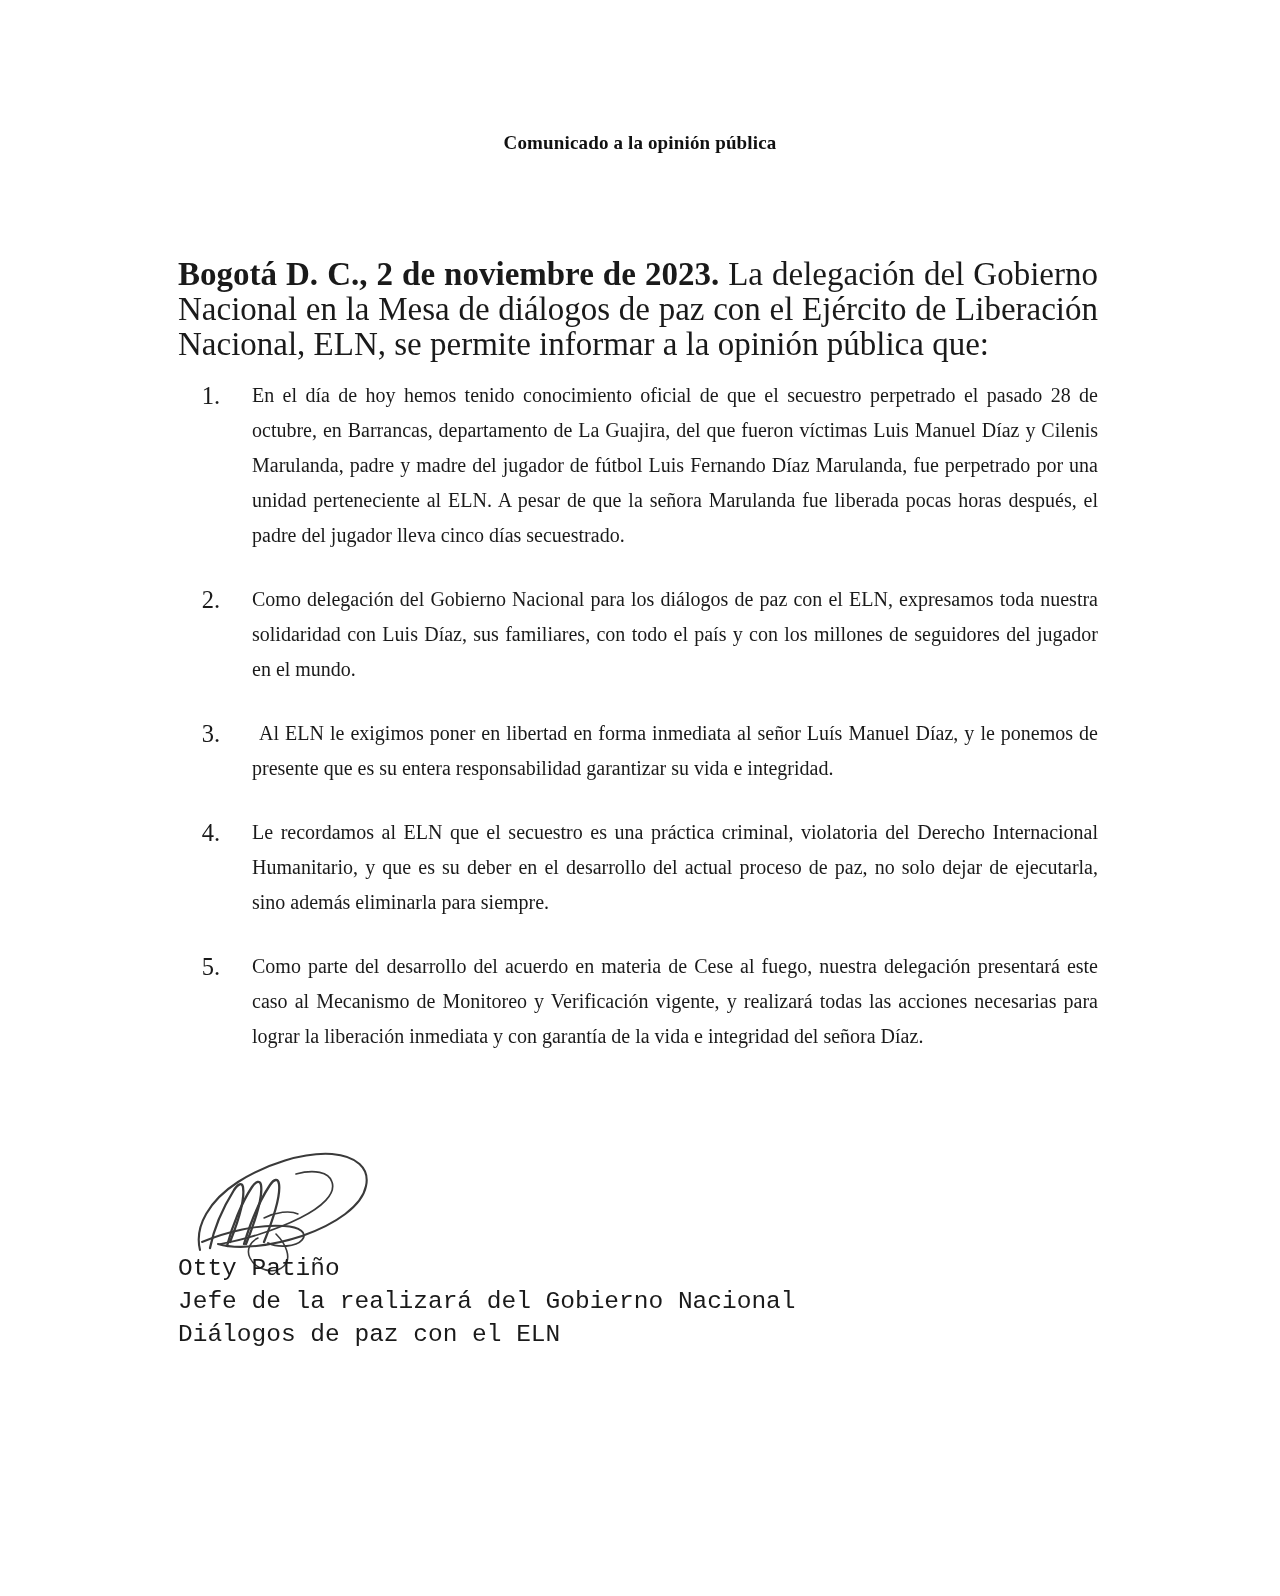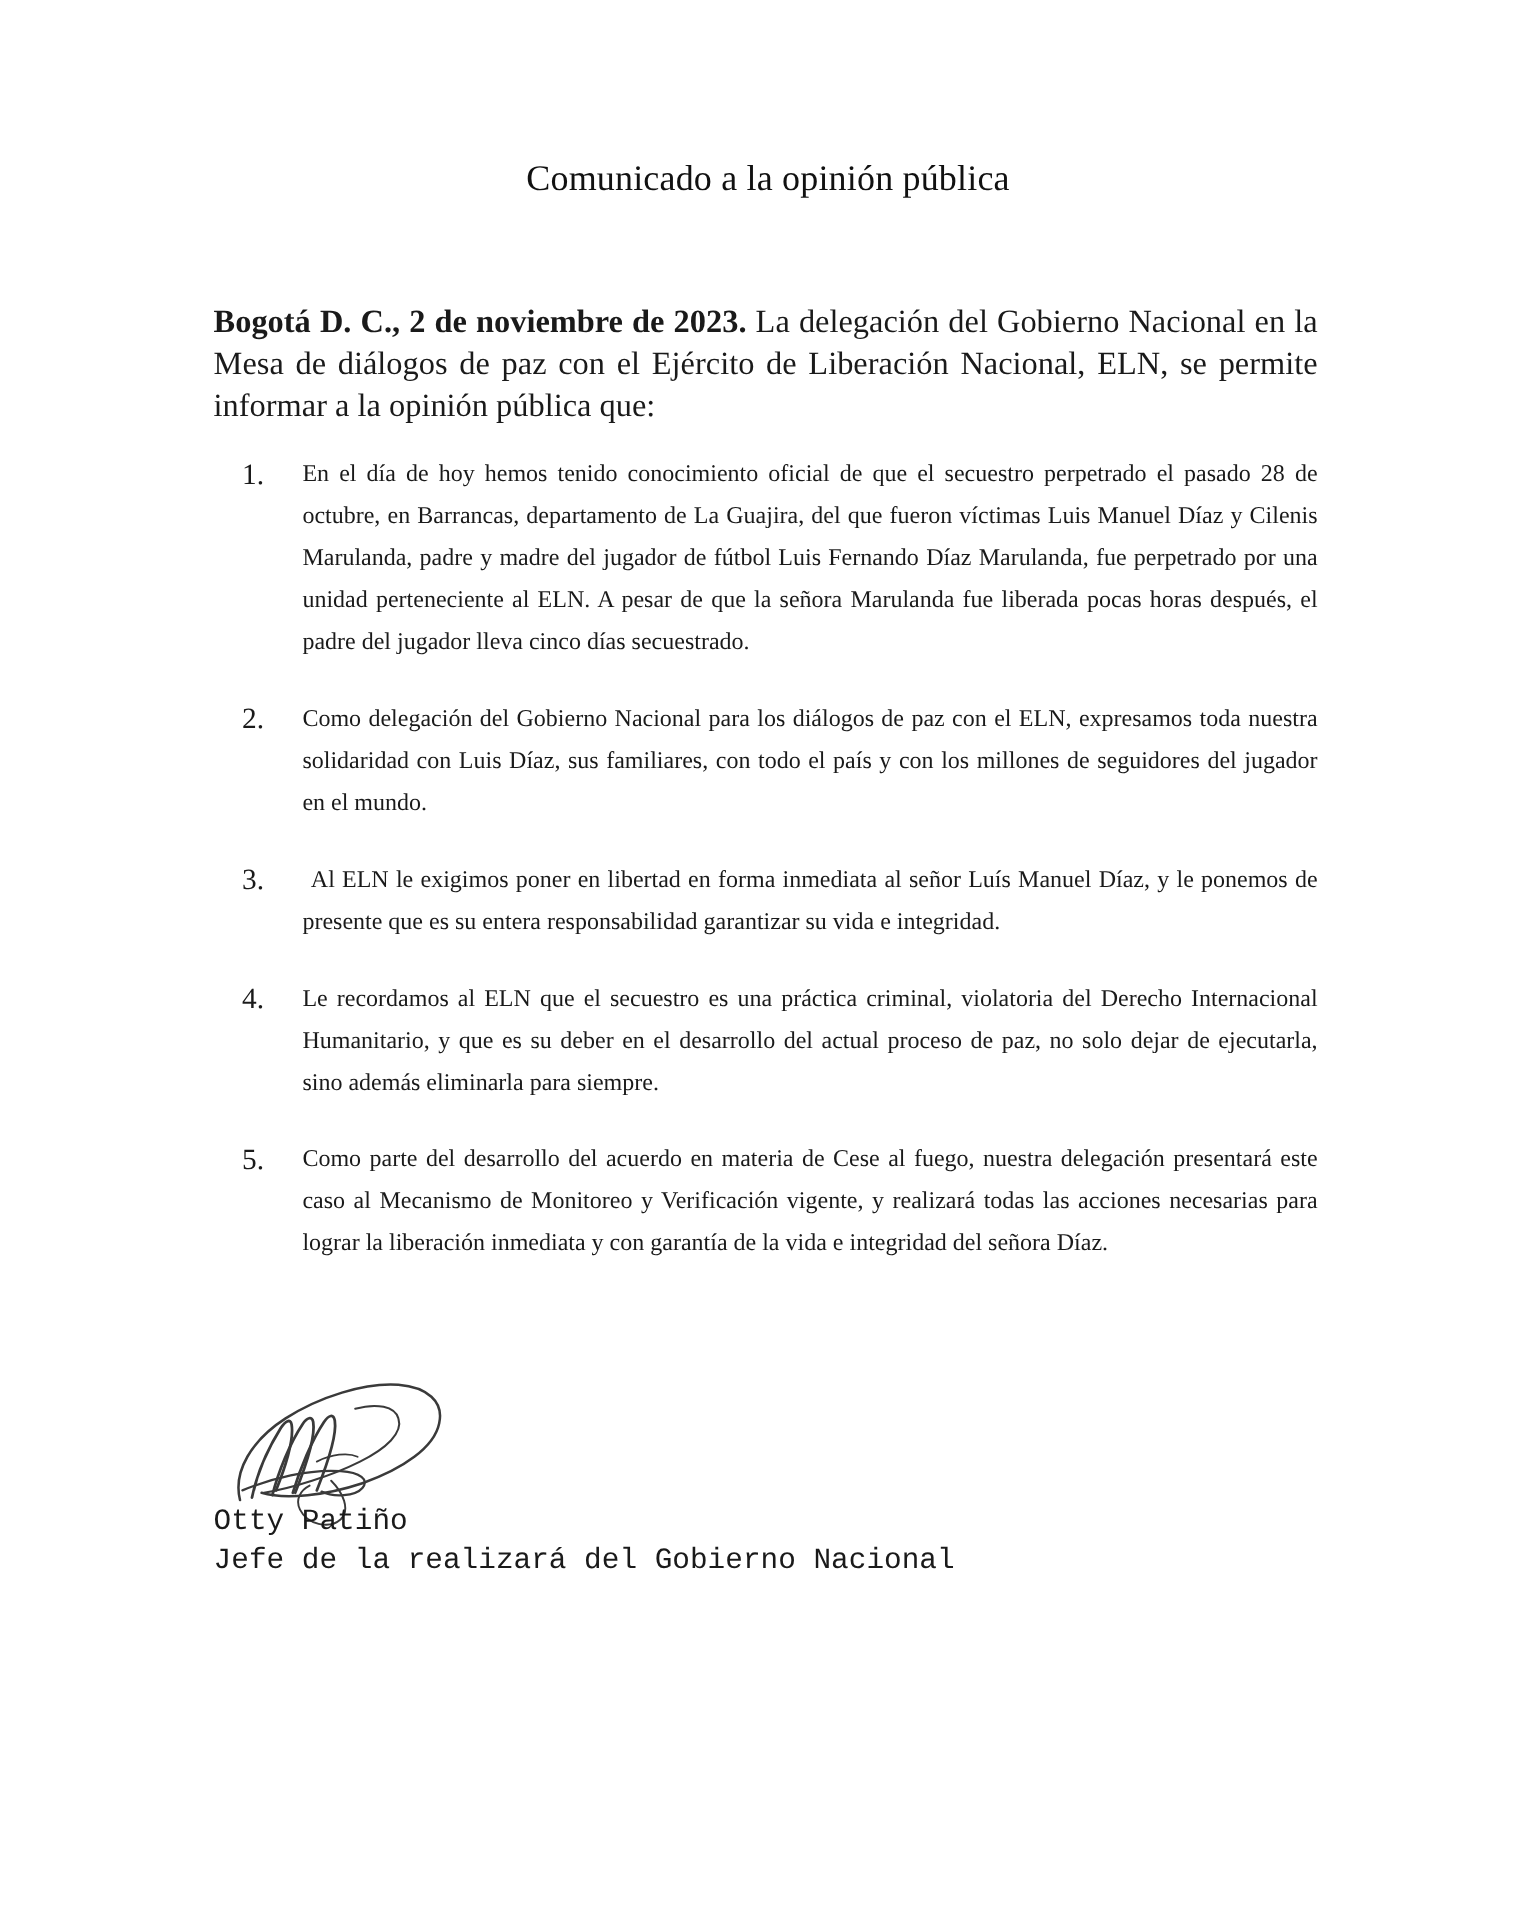--- a/index.html
+++ b/index.html
@@ -23,32 +23,32 @@
     inset: 0;
     background: #ffffff;
   }
 
   .doc-title {
     position: absolute;
     left: 0;
     right: 0;
     top: 132px;
     text-align: center;
-    font-size: 30px;
-    font-weight: normal;
+    font-size: 19px;
+    font-weight: bold;
     letter-spacing: 0.15px;
     color: #111111;
   }
 
   .intro {
     position: absolute;
     left: 178px;
     top: 224px;
     width: 920px;
-    font-size: 27px;
+    font-size: 33px;
     line-height: 35px;
     text-align: justify;
     text-justify: inter-word;
     color: #1a1a1a;
   }
   .intro .lead {
     font-weight: bold;
   }
 
   .list {
@@ -182,17 +182,18 @@
           <path d="M96 94 C 106 104, 112 118, 104 126 C 94 135, 76 130, 70 118 C 66 110, 70 102, 78 98" stroke-width="1.6"></path>
 
           <path d="M84 78 C 96 72, 110 70, 118 74" stroke-width="1.5"></path>
         </g>
       </svg>
     </div>
 
     <div class="sign-lines">
       <div class="sign-name">Otty Patiño</div>
       <div>Jefe de la realizará del Gobierno Nacional</div>
+      <div>Diálogos de paz con el ELN</div>
     </div>
 
   </div>
 
 </div>
 
 </body></html>

